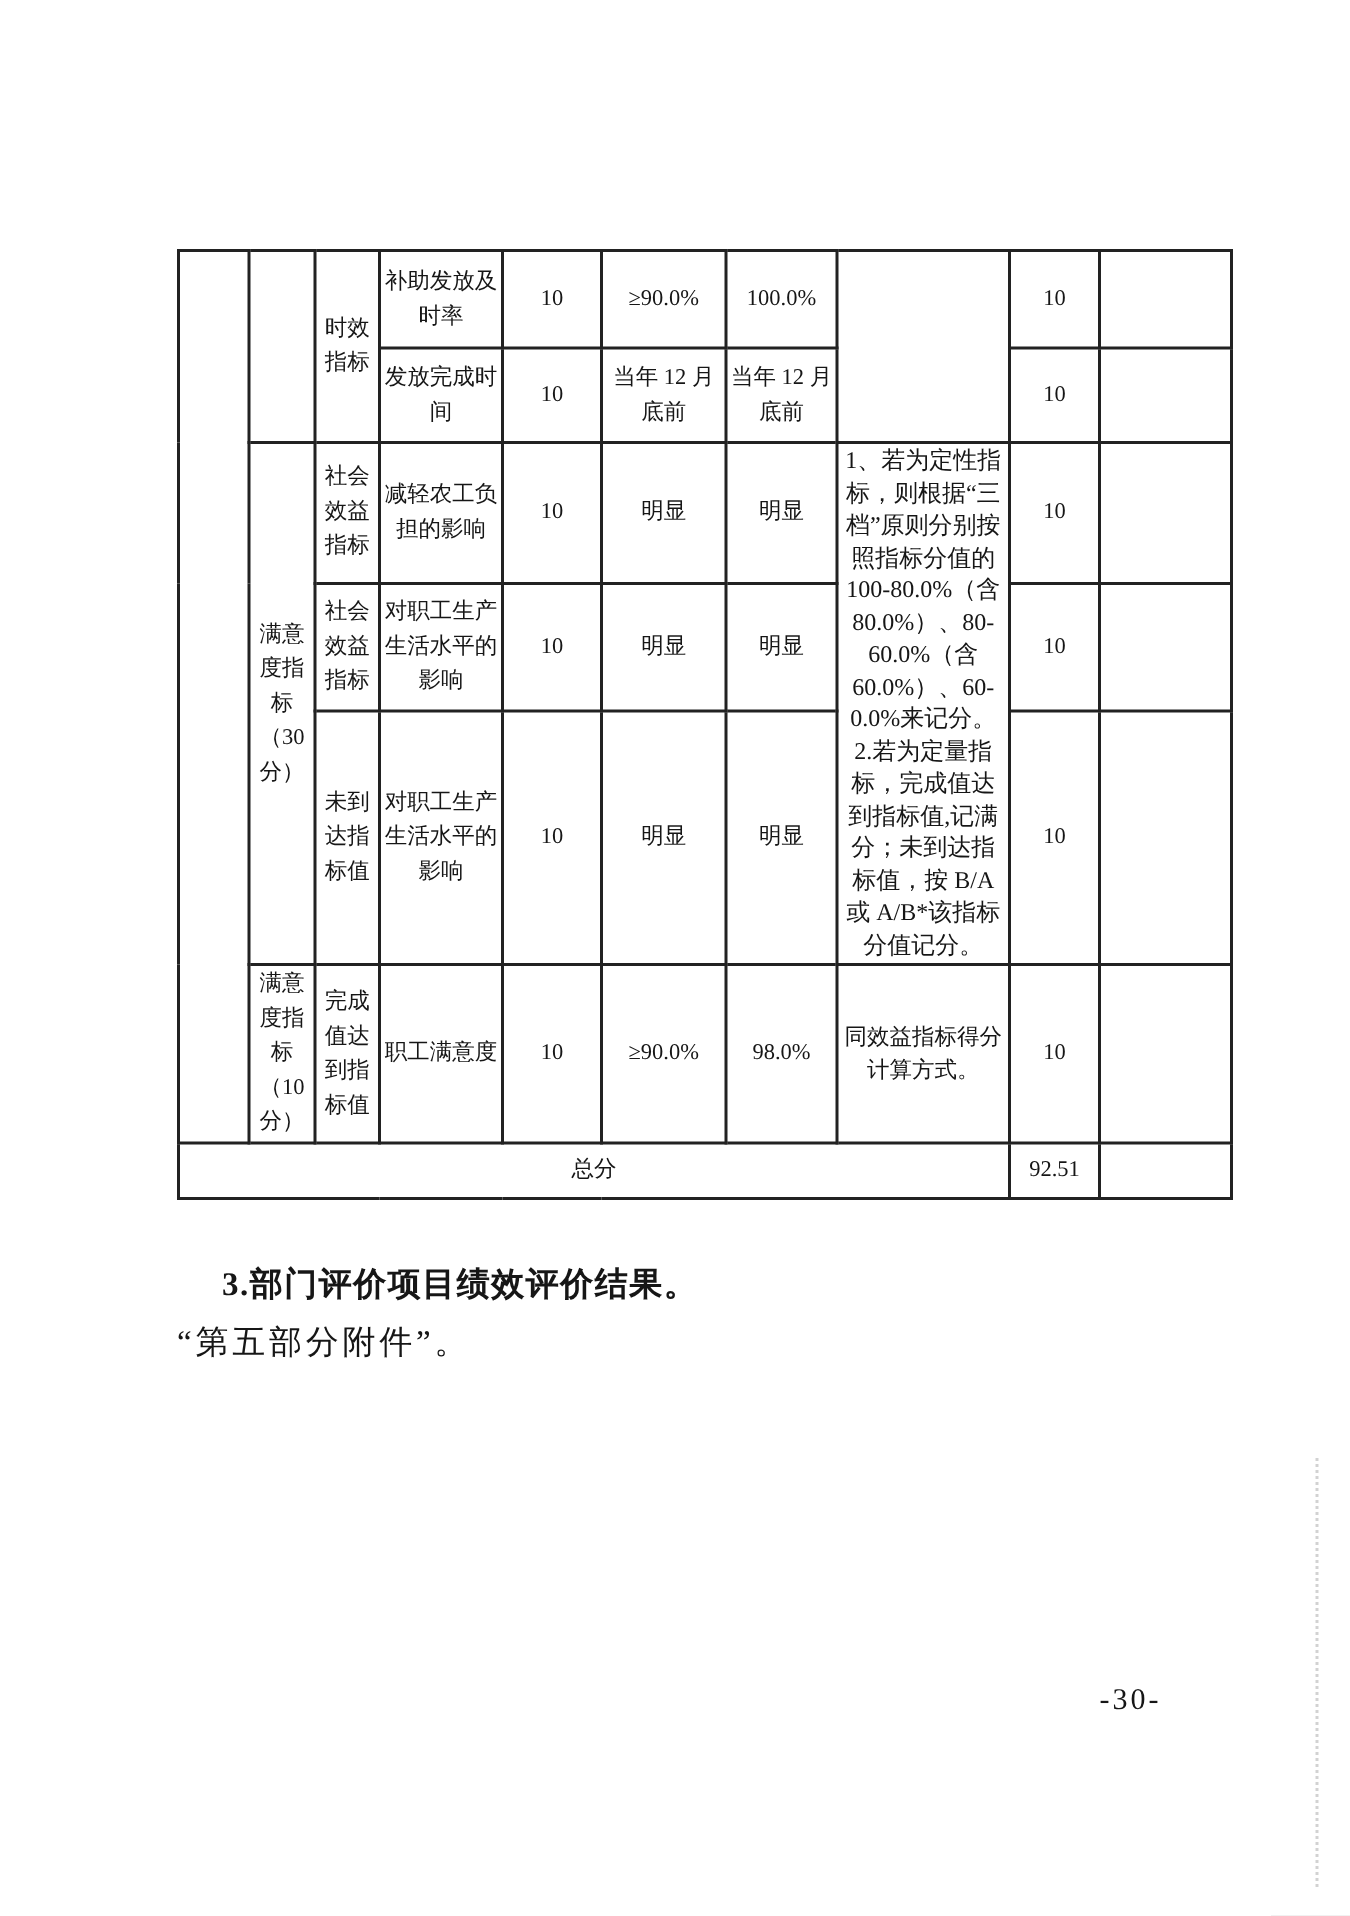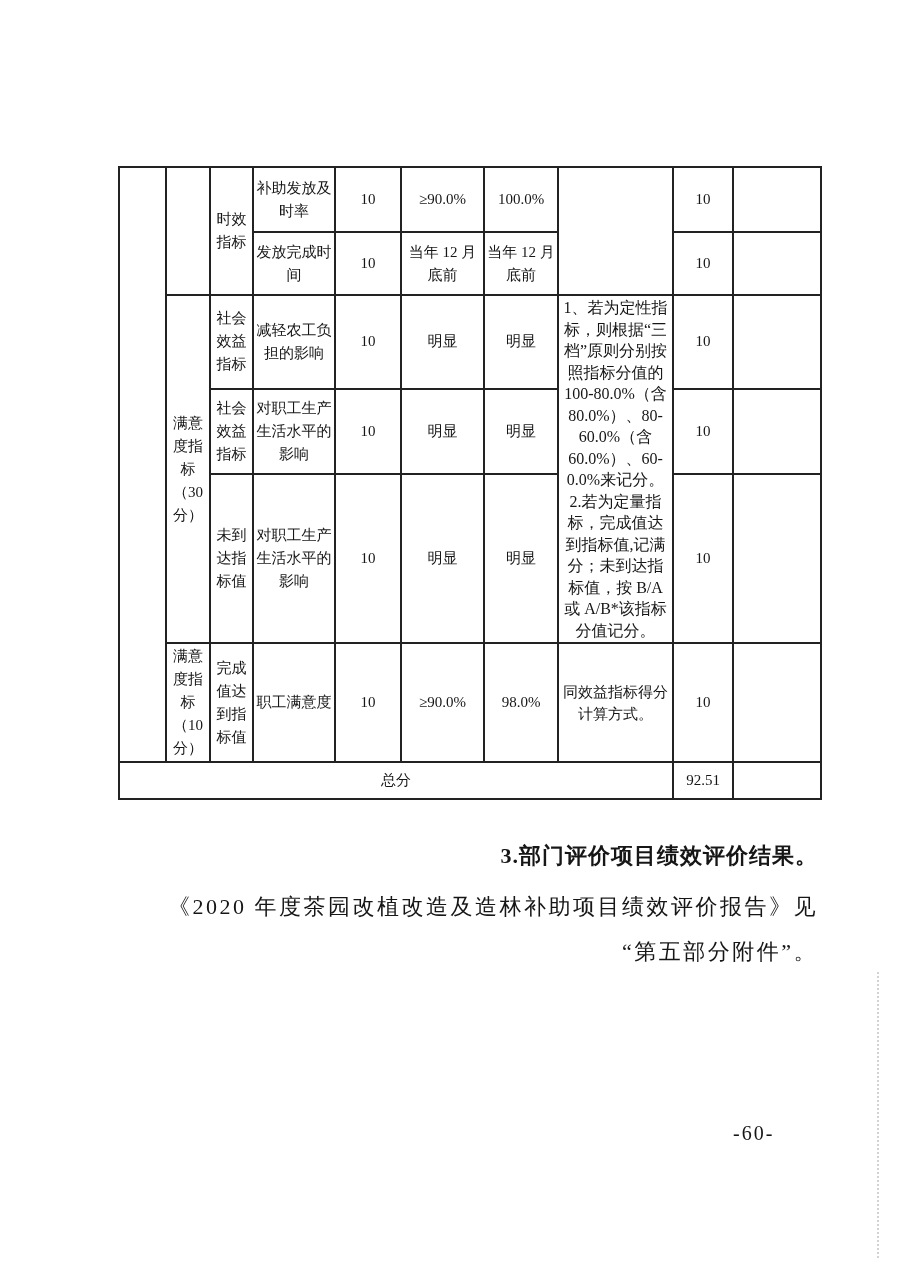--- a/index.html
+++ b/index.html
@@ -55,21 +55,20 @@
     padding: 2px 2px;
     margin-left: 48px;
   }
 
   
   .body-text {
     position: absolute;
     left: 118px;
     top: 840px;
     width: 700px;
-    text-align: right;
   }
   .heading {
     font-weight: bold;
     font-size: 22px;
     letter-spacing: 1px;
     line-height: 32px;
     margin-left: 30px;
   }
   .para-line {
     font-size: 22px;
@@ -182,21 +181,20 @@
       <tr class="r7">
         <td colspan="8">总分</td>
         <td>92.51</td>
         <td></td>
       </tr>
     </tbody>
   </table>
 
   <div class="body-text">
     <div class="heading">3.部门评价项目绩效评价结果。</div>
-    <div class="para-line first">《2020 年度茶园改植改造及造林补助项目绩效评价报告》见</div>
     <div class="para-line">“第五部分附件”。</div>
   </div>
 
-  <div class="page-number">-60-</div>
+  <div class="page-number">-30-</div>
 
   <div class="scan-artifact"></div>
 
 </div>
 
 </body></html>

